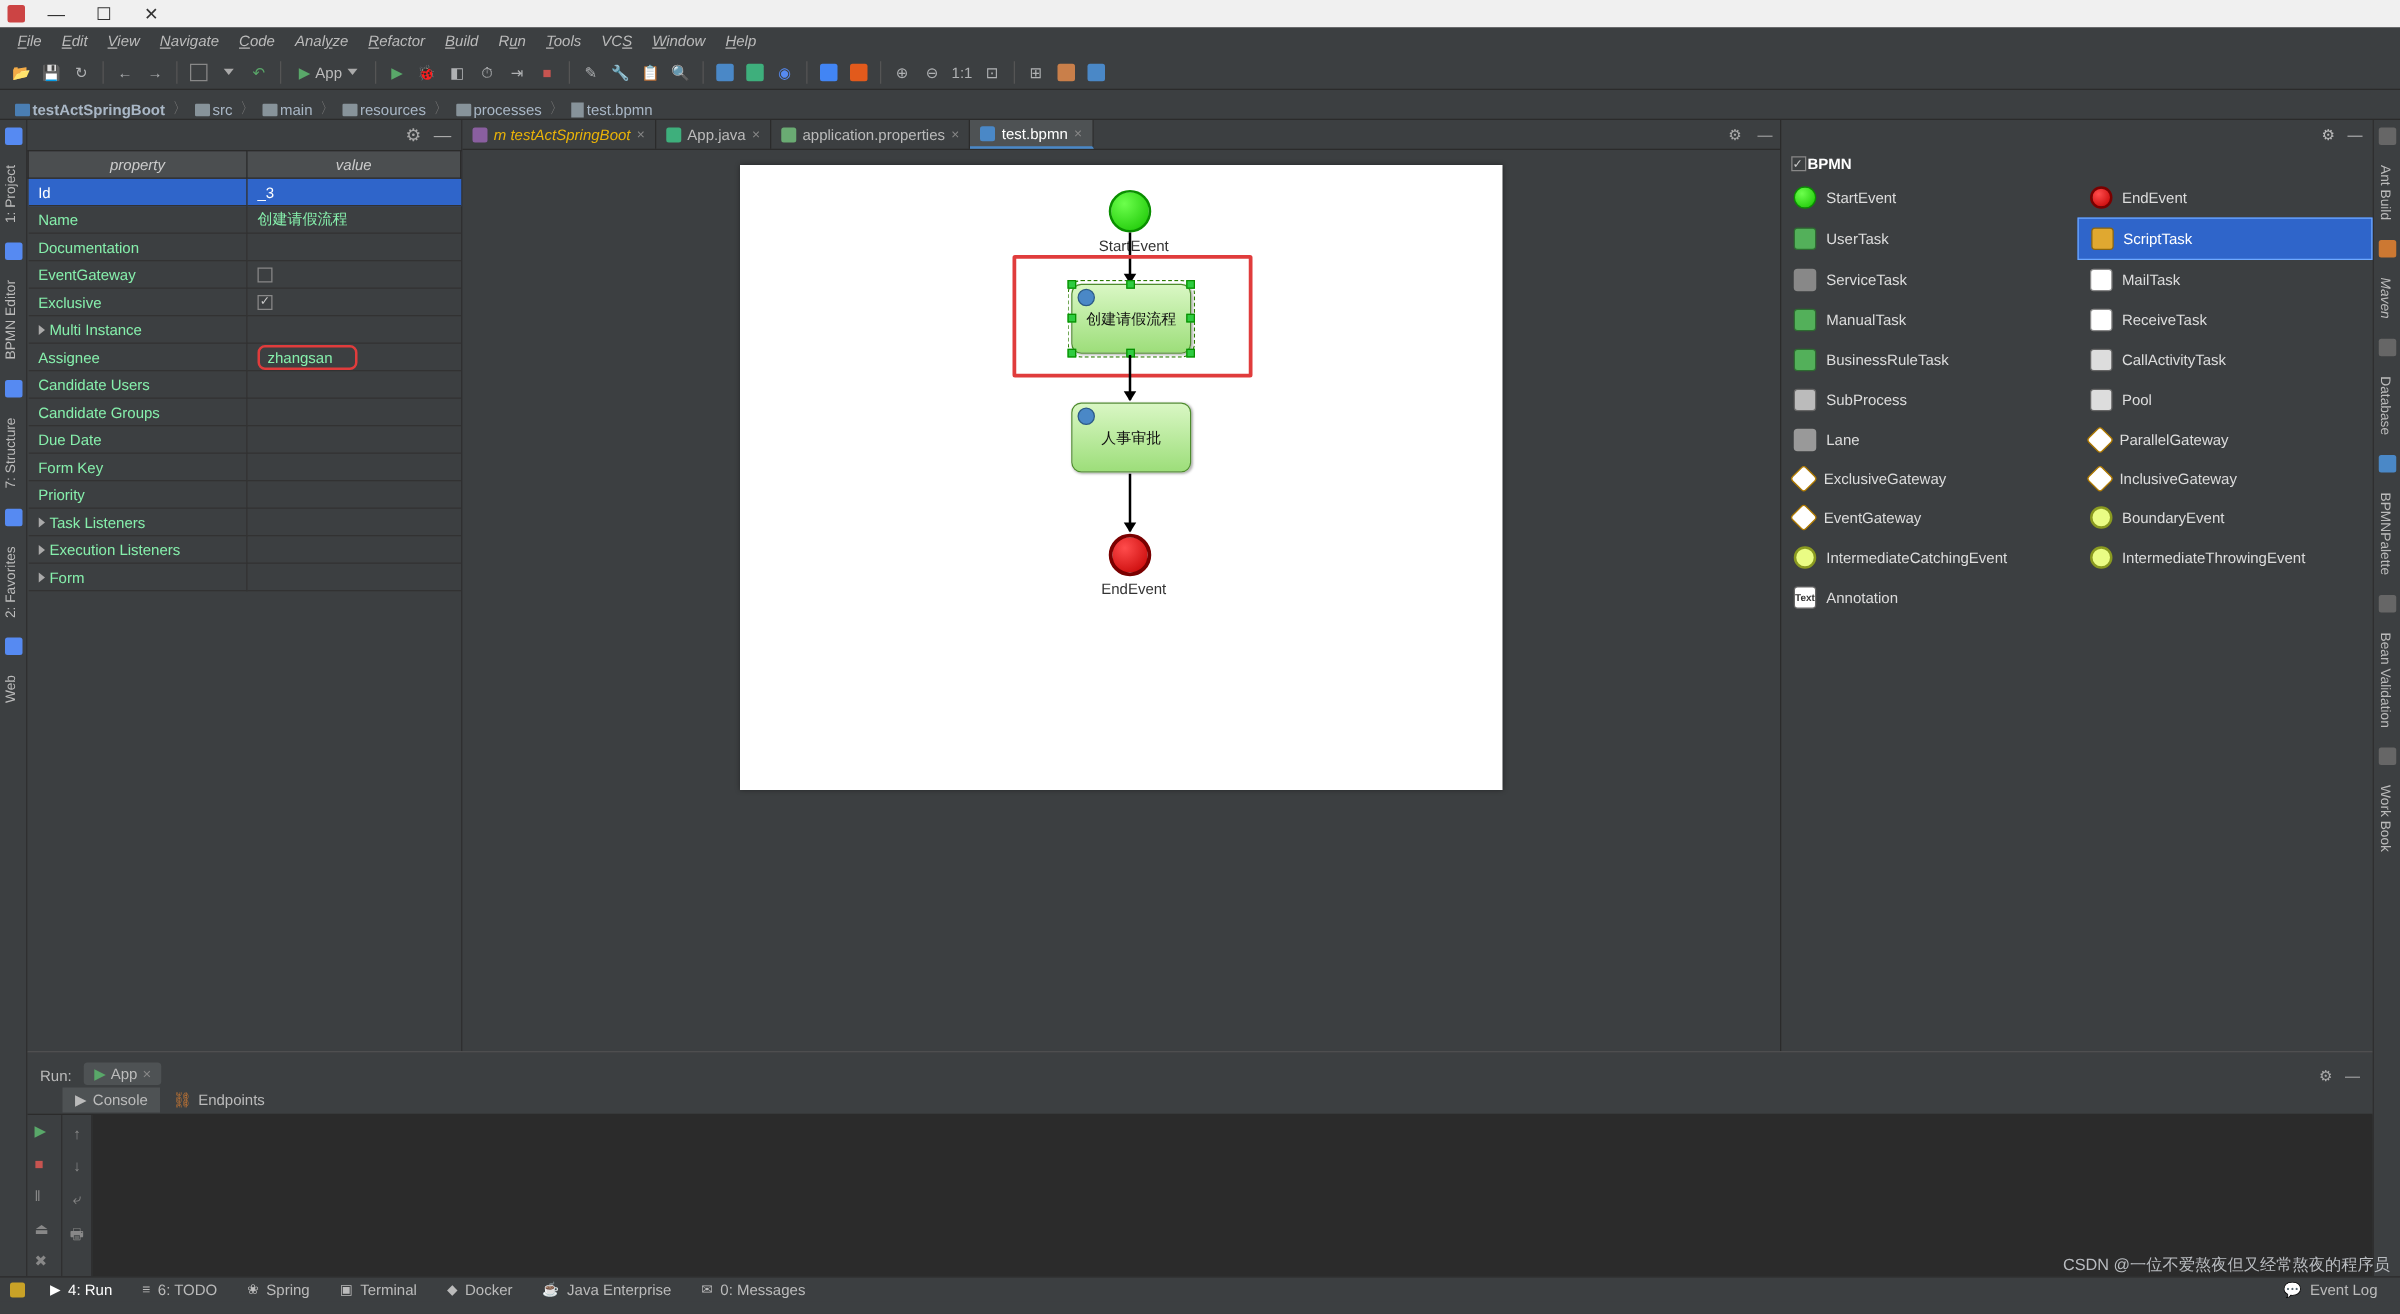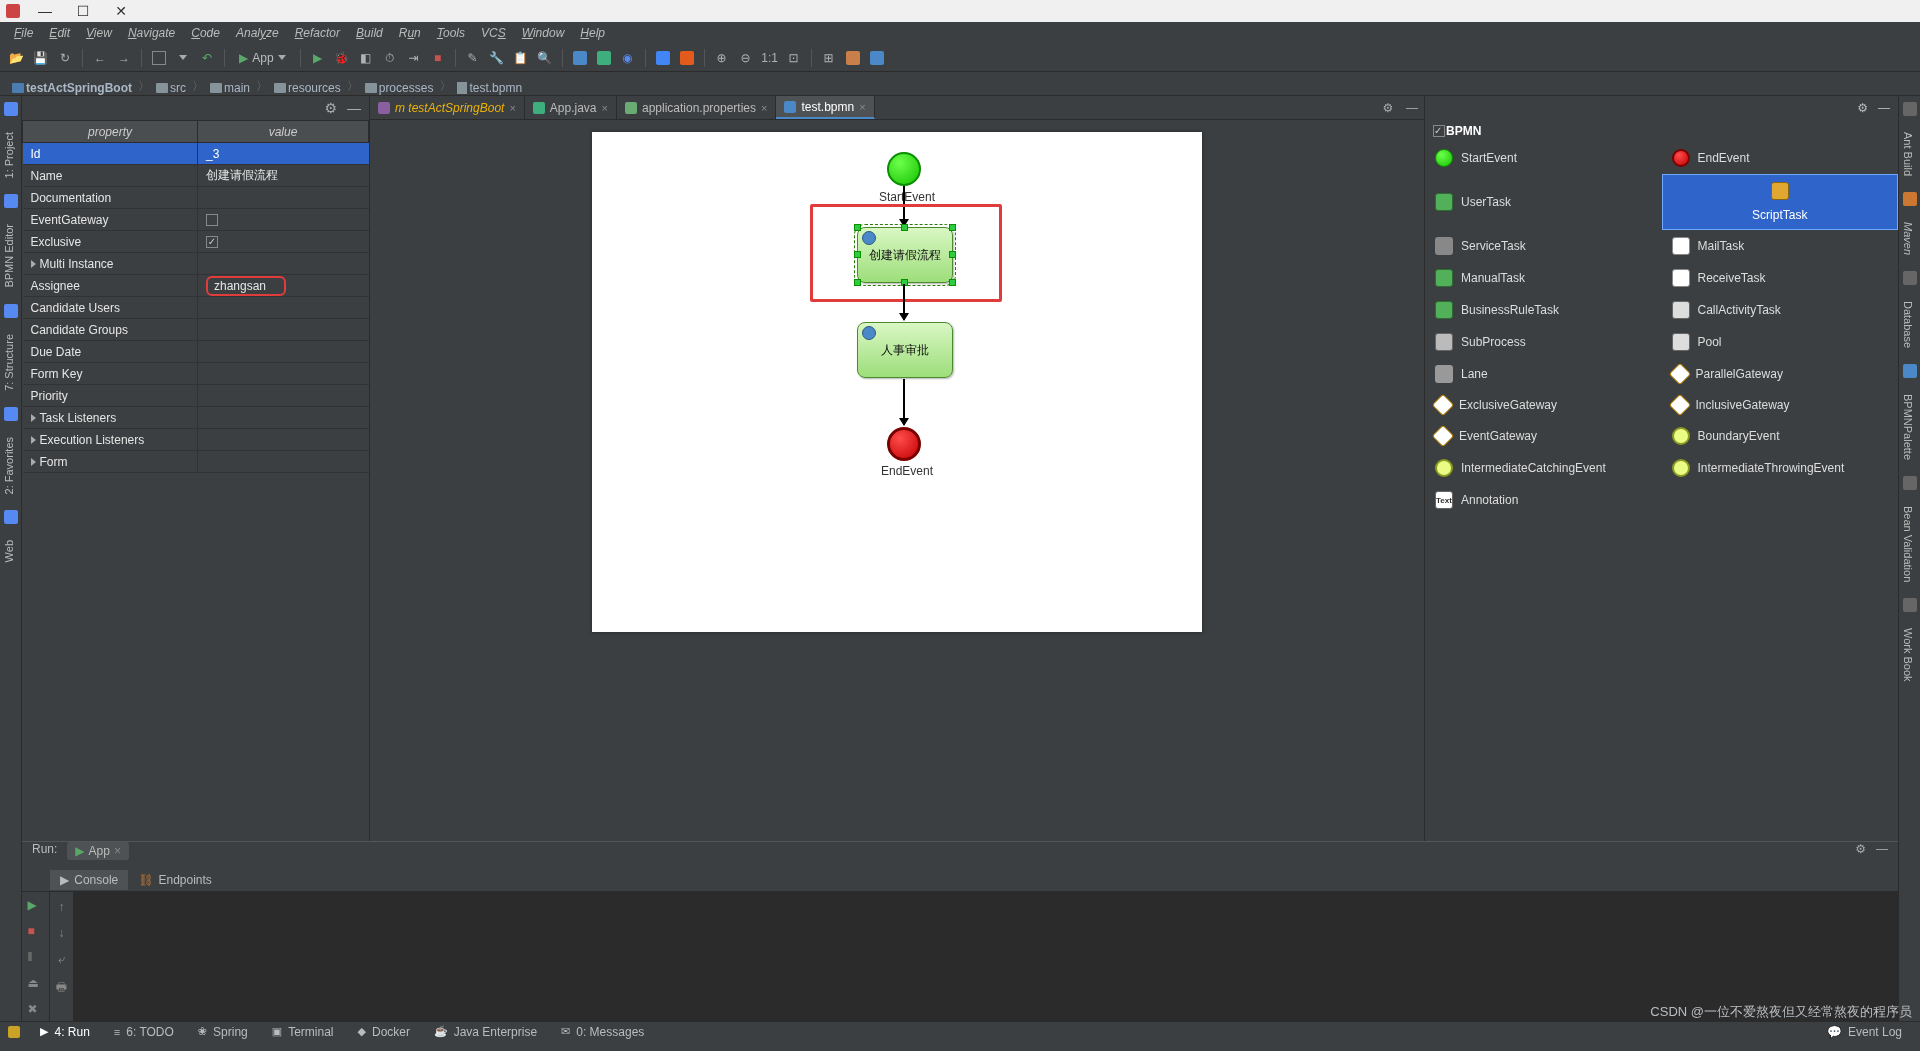--- a/index.html
+++ b/index.html
@@ -47,21 +47,21 @@
 .workspace { position: absolute; left: 22px; right: 22px; top: 96px; bottom: 30px; display: flex; flex-direction: column; }
 .top-area { flex: 1; display: flex; min-height: 0; }
 .bottom-area { height: 180px; display: flex; flex-direction: column; border-top: 1px solid #555; }
 
 
 .props { width: 348px; background: #3c3f41; border-right: 1px solid #2b2b2b; display: flex; flex-direction: column; }
 .props .phead { height: 24px; display: flex; align-items: center; justify-content: flex-end; padding: 0 8px; gap: 10px; }
 .props .phead .gear { color: #aaa; font-size: 14px; }
 .props table { width: 100%; border-collapse: collapse; }
 .props th { background: #4b4e50; height: 22px; font-weight: normal; color: #ccc; border: 1px solid #2b2b2b; font-style: italic; }
-.props td { height: 22px; padding: 0 8px; border-bottom: 1px solid #323232; color: #e5e5e5; }
+.props td { height: 22px; padding: 0 8px; border-bottom: 1px solid #323232; color: #86efac; }
 .props td.k { width: 175px; border-right: 1px solid #323232; }
 .props tr.sel td { background: #2f65ca; color: #fff; }
 .props .red-box { border: 2px solid #e03c3c; border-radius: 6px; padding: 1px 6px; display:inline-block; min-width:80px; }
 .props .exp { display:inline-block; width:0; height:0; border-top:4px solid transparent; border-bottom:4px solid transparent; border-left:5px solid #aaa; margin-right:4px; vertical-align:middle; }
 .props .chk { width:12px; height:12px; border:1px solid #888; display:inline-block; vertical-align:middle; }
 .props .chk.on::after { content:"✓"; font-size:10px; color:#ccc; display:block; line-height:10px; text-align:center;}
 
 
 .editor { flex: 1; display: flex; flex-direction: column; background: #313335; min-width:0; }
 .tabs { height: 24px; display: flex; align-items: stretch; background: #3c3f41; border-bottom: 1px solid #2b2b2b; }
@@ -91,37 +91,37 @@
 .arrow .head { position:absolute; left:-4px; bottom:-1px; width:0; height:0; border-left:5px solid transparent; border-right:5px solid transparent; border-top:8px solid #000; }
 
 
 .palette { width: 474px; background: #3c3f41; border-left: 1px solid #2b2b2b; display:flex; flex-direction:column; }
 .palette .phead { height:24px; display:flex; align-items:center; justify-content:flex-end; padding:0 8px; gap:10px; }
 .pal-top { display:flex; align-items:center; gap:1px; padding: 4px 8px; color:#fff; }
 .pal-chk { width:12px; height:12px; border:1px solid #888; display:inline-block; position:relative;}
 .pal-chk.on::after{content:"✓"; font-size:10px; color:#ccc; position:absolute; left:0; top:-1px;}
 .pal-grid { display:grid; grid-template-columns: 1fr 1fr; }
 .pal-item { display:flex; align-items:center; gap:8px; padding: 7px 10px; color:#ddd; }
-.pal-item.sel { background:#2f65ca; color:#fff; border:1px solid #6ea8ff;flex-direction:column; }
+.pal-item.sel { background:#2f65ca; color:#fff; border:1px solid #6ea8ff; }
 .pal-ic { width:18px; height:18px; display:flex; align-items:center; justify-content:center; border-radius:3px; font-size:10px; }
 .ic-start { background: radial-gradient(circle at 35% 30%,#6cff4c,#16c200); border:1.5px solid #0a8f00; border-radius:50%; }
 .ic-end { background: radial-gradient(circle at 35% 30%,#ff4c4c,#c20000); border:2px solid #7a0000; border-radius:50%; }
 .ic-box { background:#53b05a; border:1px solid #2d6b31; }
 .ic-script { background:#e0a830; border:1px solid #8a6610; }
 .ic-mail { background:#fff; border:1px solid #888; }
 .ic-gear { background:#888; }
 .ic-sub { background:#bbb; border:1px solid #666; }
 .ic-pool { background:#ddd; border:1px solid #666; }
 .ic-lane { background:#999; }
 .ic-gate { width:16px; height:16px; transform:rotate(45deg); background:#fff; border:1.5px solid #b07a00; }
 .ic-ev { border-radius:50%; background:#eafc84; border:2px double #8a9a20; }
 .ic-text { background:#fff; border:1px solid #666; color:#333; font-size:8px; font-weight:bold;}
 
 
-.run-hdr { height: 26px; display:flex; align-items:flex-start; padding: 0 10px; gap: 10px; background:#3c3f41; }
+.run-hdr { height: 26px; display:flex; align-items:flex-end; padding: 0 10px; gap: 10px; background:#3c3f41; }
 .run-hdr .rlbl { color:#bbb; }
 .run-tab { display:flex; align-items:center; gap:4px; background:#4e5254; padding:2px 8px; border-radius:3px; }
 .run-tab .rplay { color:#59a869; }
 .run-sub { height: 24px; display:flex; align-items:center; border-bottom:1px solid #2b2b2b; background:#3c3f41;}
 .run-sub .st { padding:3px 10px; display:flex; align-items:center; gap:5px; background:#4e5254; }
 .run-sub .st2 { padding:3px 10px; display:flex; align-items:center; gap:5px; }
 .run-body { flex:1; display:flex; }
 .run-gutter { width:28px; background:#3c3f41; border-right:1px solid #2b2b2b; display:flex; flex-direction:column; align-items:center; gap:10px; padding-top:6px;}
 .rg-btn { width:16px; height:16px; }
 .run-gutter2 { width:24px; background:#3c3f41; border-right:1px solid #2b2b2b; display:flex; flex-direction:column; align-items:center; gap:12px; padding-top:8px; color:#888;}

